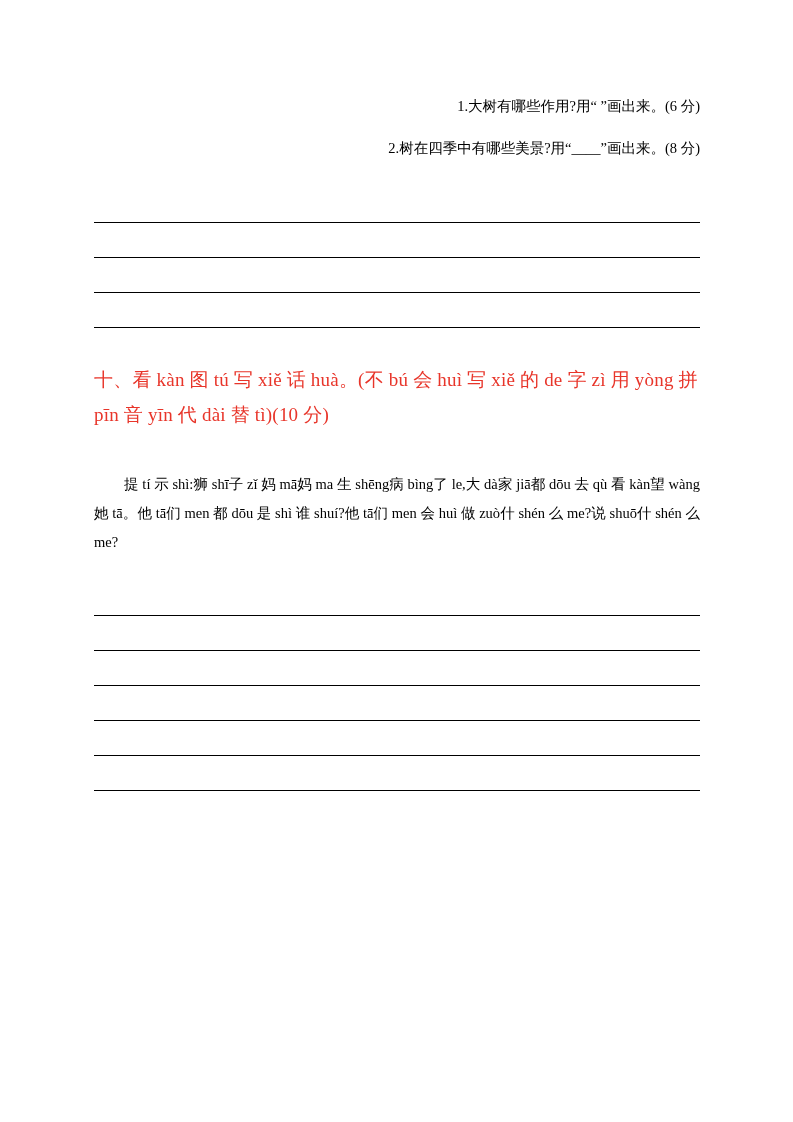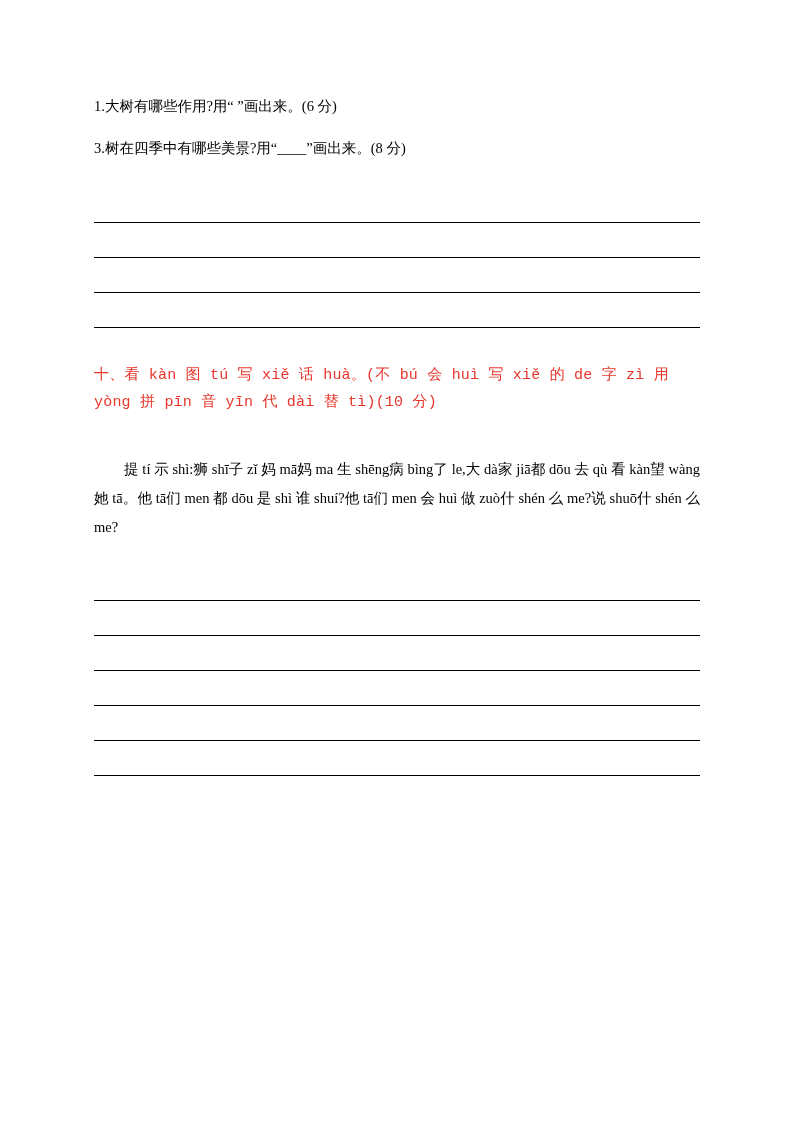--- a/index.html
+++ b/index.html
@@ -29,41 +29,42 @@
     width: 606px;
   }
 
   
   .question {
     font-size: 14.5px;
     line-height: 1.5;
     margin-bottom: 20px;
     white-space: nowrap;
     font-family: "Liberation Serif", "DejaVu Serif", serif;
+    text-align: right;
   }
 
   
   .rules {
     margin-top: 28px;
   }
   .rule-line {
     height: 34px;
     border-bottom: 1px solid #000;
   }
   .rules-a .rule-line { height: 34px; }
 
   
   .section-heading {
     color: #e8352a;
-    font-size: 15px;
+    font-size: 19px;
     line-height: 1.85;
     font-weight: normal;
     letter-spacing: 0.2px;
     margin-top: 34px;
-    font-family: Liberation Mono, monospace;
+    font-family: Liberation Serif, serif;
   }
 
   
   .hint {
     font-size: 14.5px;
     line-height: 2.0;
     margin-top: 38px;
     text-align: justify;
     font-family: "Liberation Serif", "DejaVu Serif", serif;
   }
@@ -74,21 +75,21 @@
   }
   .rules-b .rule-line { height: 34px; }
 </style>
 </head>
 <body>
 
 <div class="page">
   <div class="content">
 
     <div class="question">1.大树有哪些作用?用“ ”画出来。(6 分)</div>
-    <div class="question">3.树在四季中有哪些美景?用“____”画出来。(8 分)</div>
+    <div class="question">2.树在四季中有哪些美景?用“____”画出来。(8 分)</div>
 
     <div class="rules rules-a">
       <div class="rule-line"></div>
       <div class="rule-line"></div>
       <div class="rule-line"></div>
       <div class="rule-line"></div>
     </div>
 
     <div class="section-heading">十、看 kàn 图 tú 写 xiě 话 huà。(不 bú 会 huì 写 xiě 的 de 字 zì 用 yòng 拼 pīn 音 yīn 代 dài 替 tì)(10 分)</div>
 

